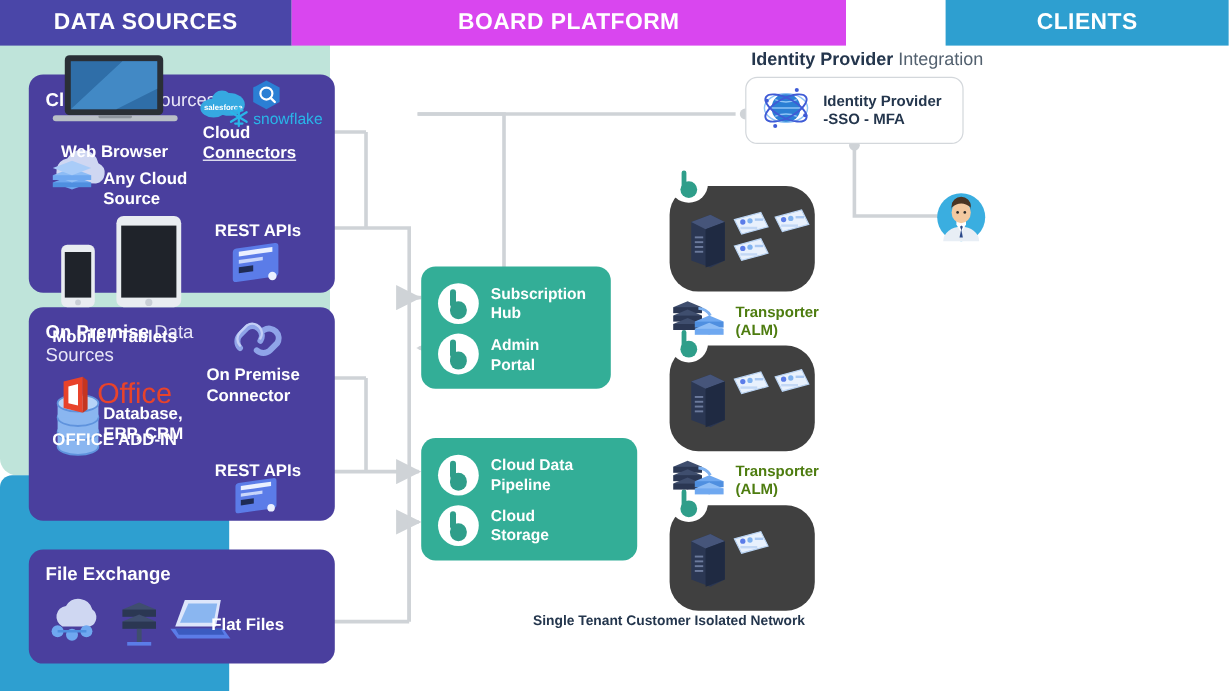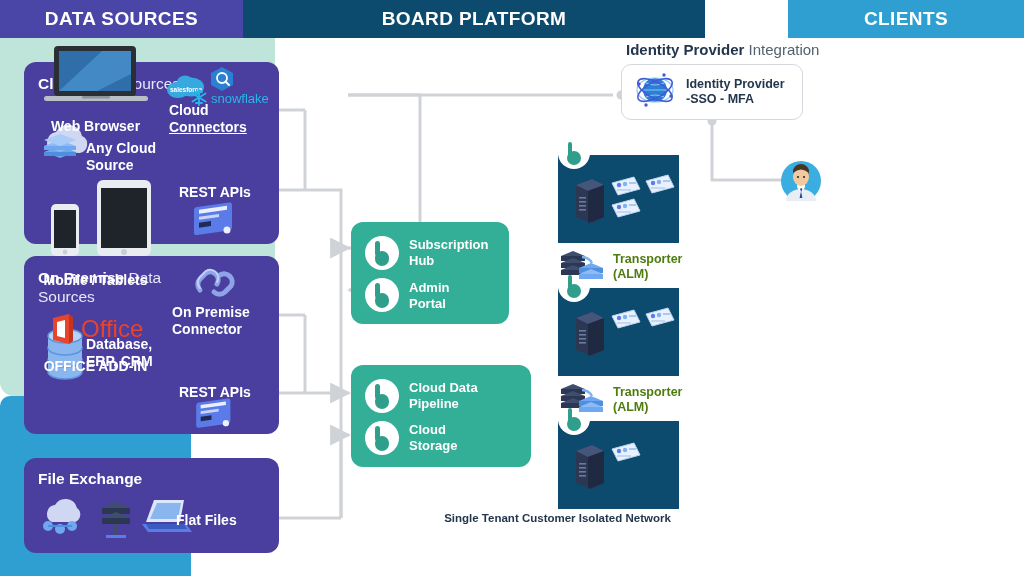--- a/index.html
+++ b/index.html
@@ -4,28 +4,28 @@
 <style>
   html,body{margin:0;padding:0;background:#fff;}
   body{width:1024px;height:576px;position:relative;overflow:hidden;
        font-family:"Liberation Sans",sans-serif;color:#2b3a4a;}
 
   
   .band{position:absolute;top:0;height:38px;display:flex;align-items:center;
         justify-content:center;color:#fff;font-weight:bold;font-size:19px;
         letter-spacing:.4px;}
   #band-ds{left:0;width:243px;background:#4a46a8;}
-  #band-bp{left:243px;width:462px;background:#0c4a6e;}
+  #band-bp{left:243px;width:462px;background:#d946ef;}
   #band-cl{left:788px;width:236px;background:#2e9fd0;}
 
   
   .panel{position:absolute;border-radius:12px;}
   .purple{background:#4a3f9e;}
   .teal{background:#33ae97;}
-  .env{background:#0c4a6e;border-radius:0;position:absolute;}
+  .env{background:#404040;border-radius:24px;position:absolute;}
 
   
   #p-cloud{left:24px;top:62px;width:255px;height:182px;}
   #p-onprem{left:24px;top:256px;width:255px;height:178px;}
   #p-file{left:24px;top:458px;width:255px;height:95px;}
 
   .ptitle{position:absolute;color:#fff;font-size:15.5px;line-height:19px;}
   .ptitle b{font-weight:bold;}
   .ptitle span{font-weight:normal;color:#e8e6f7;}
 

